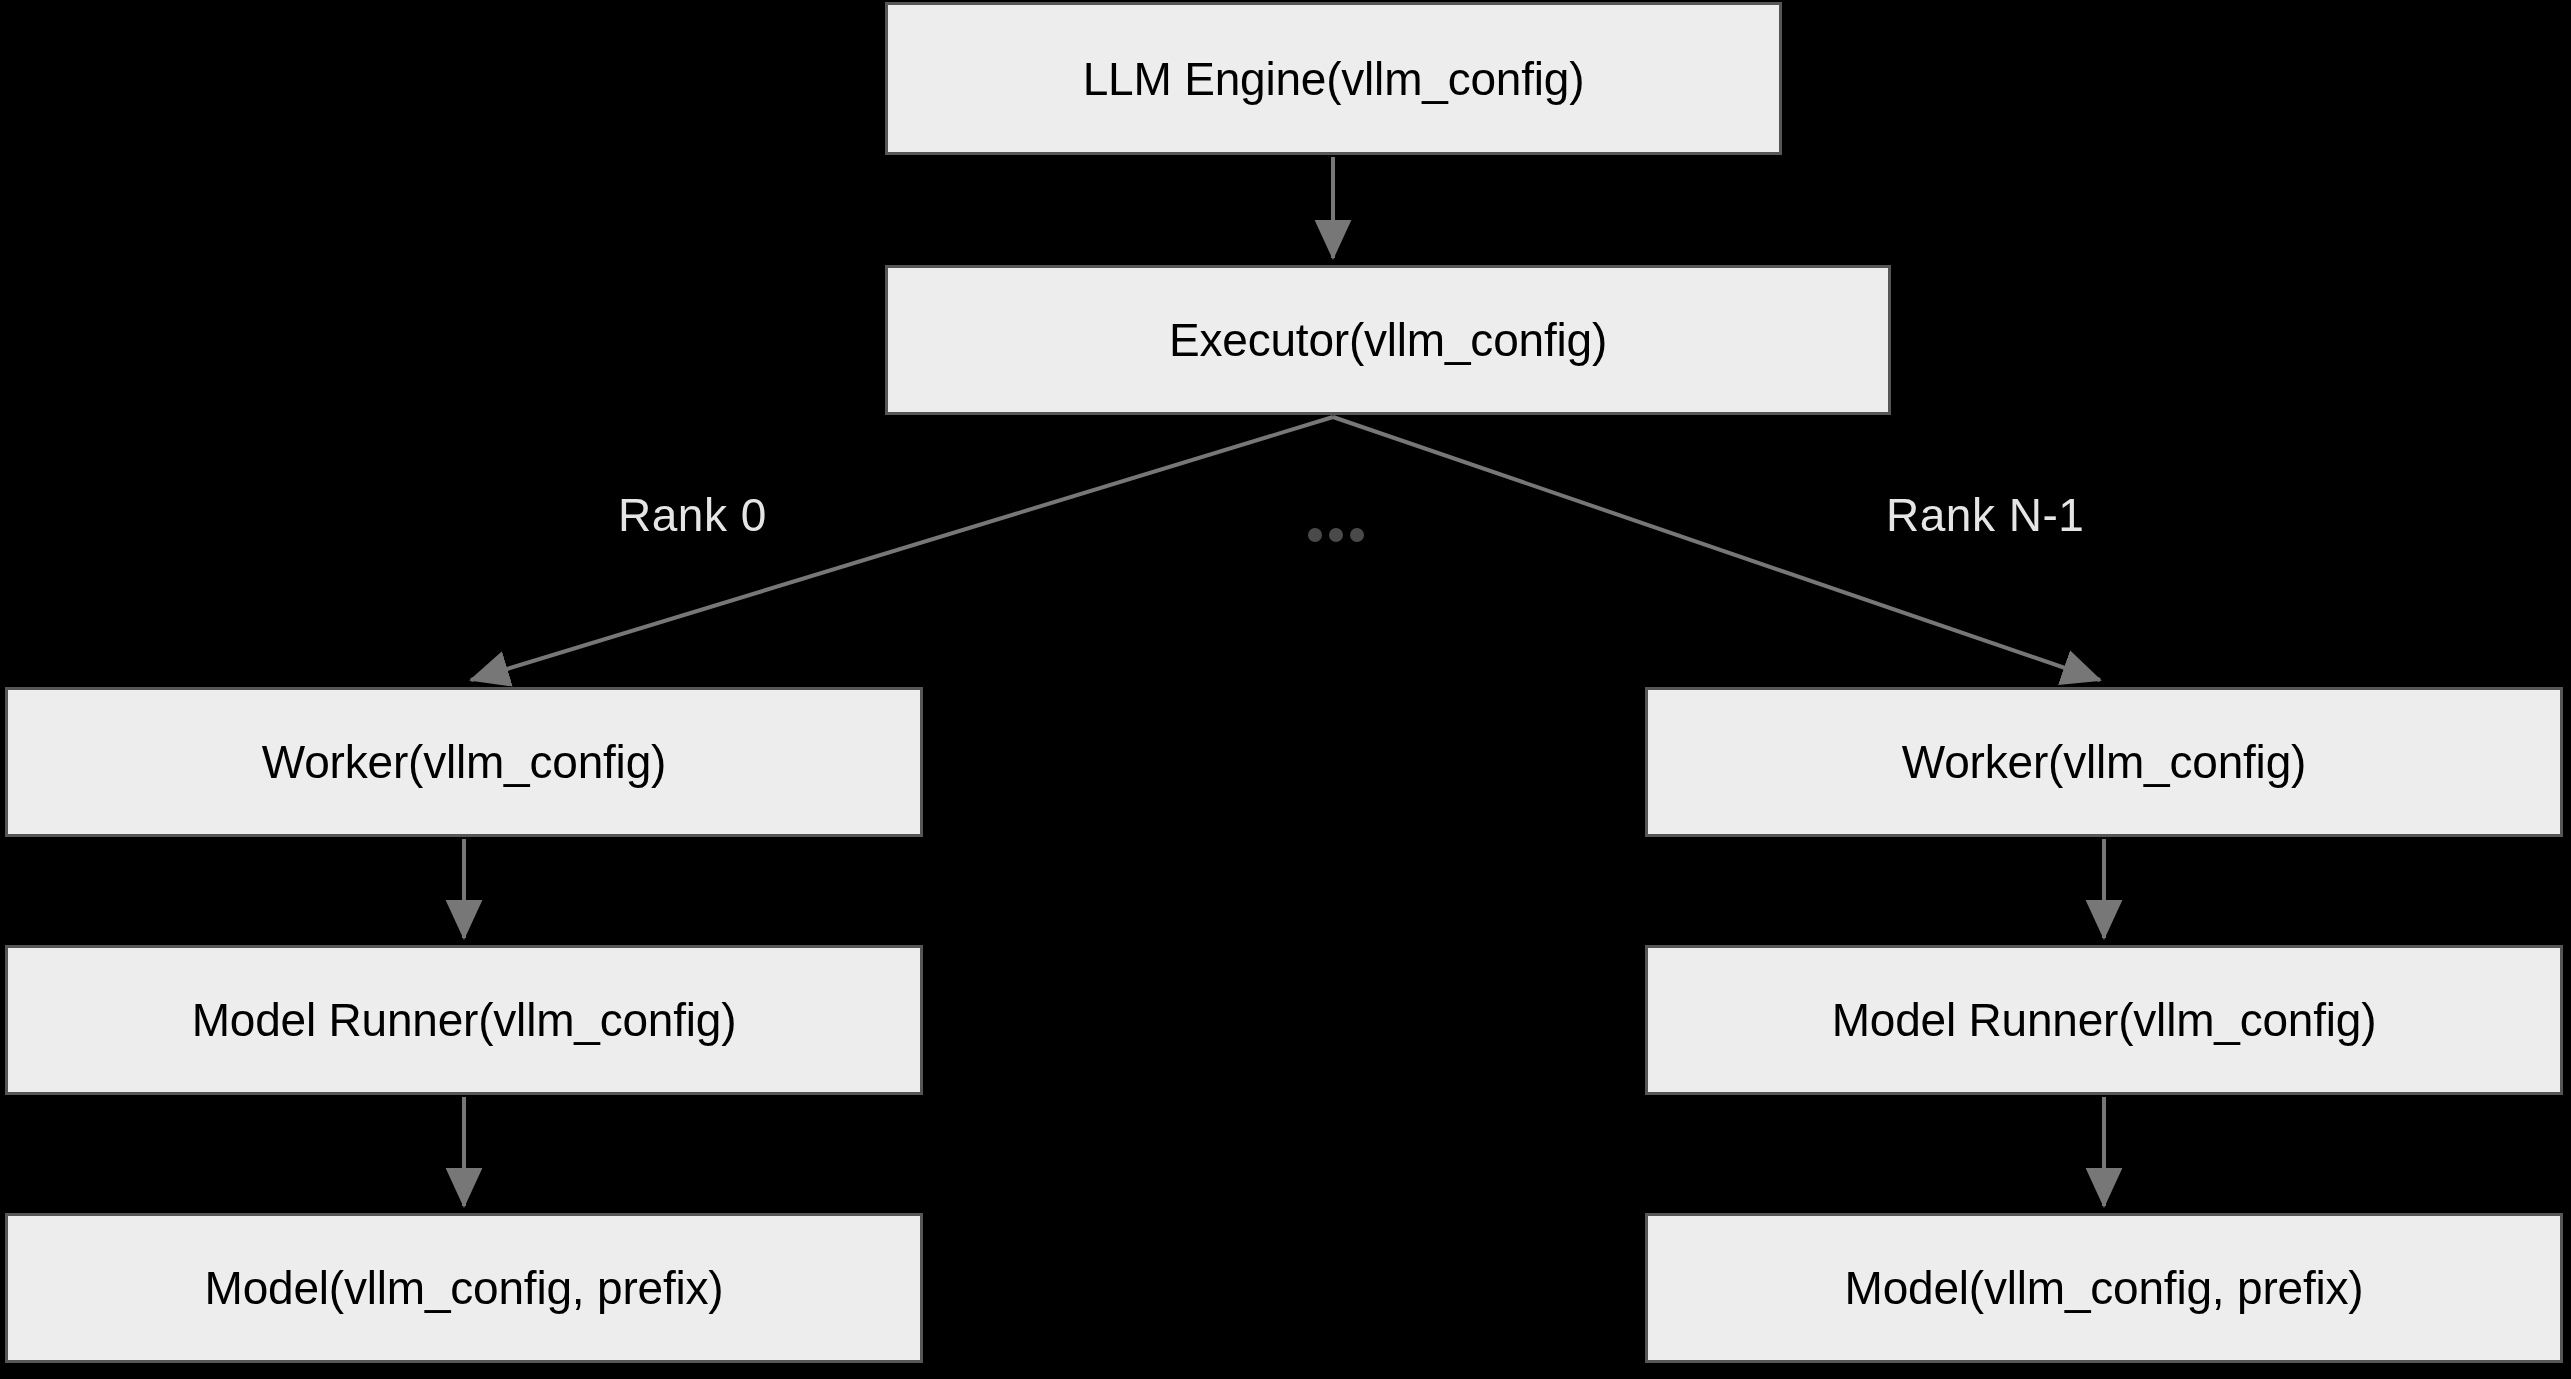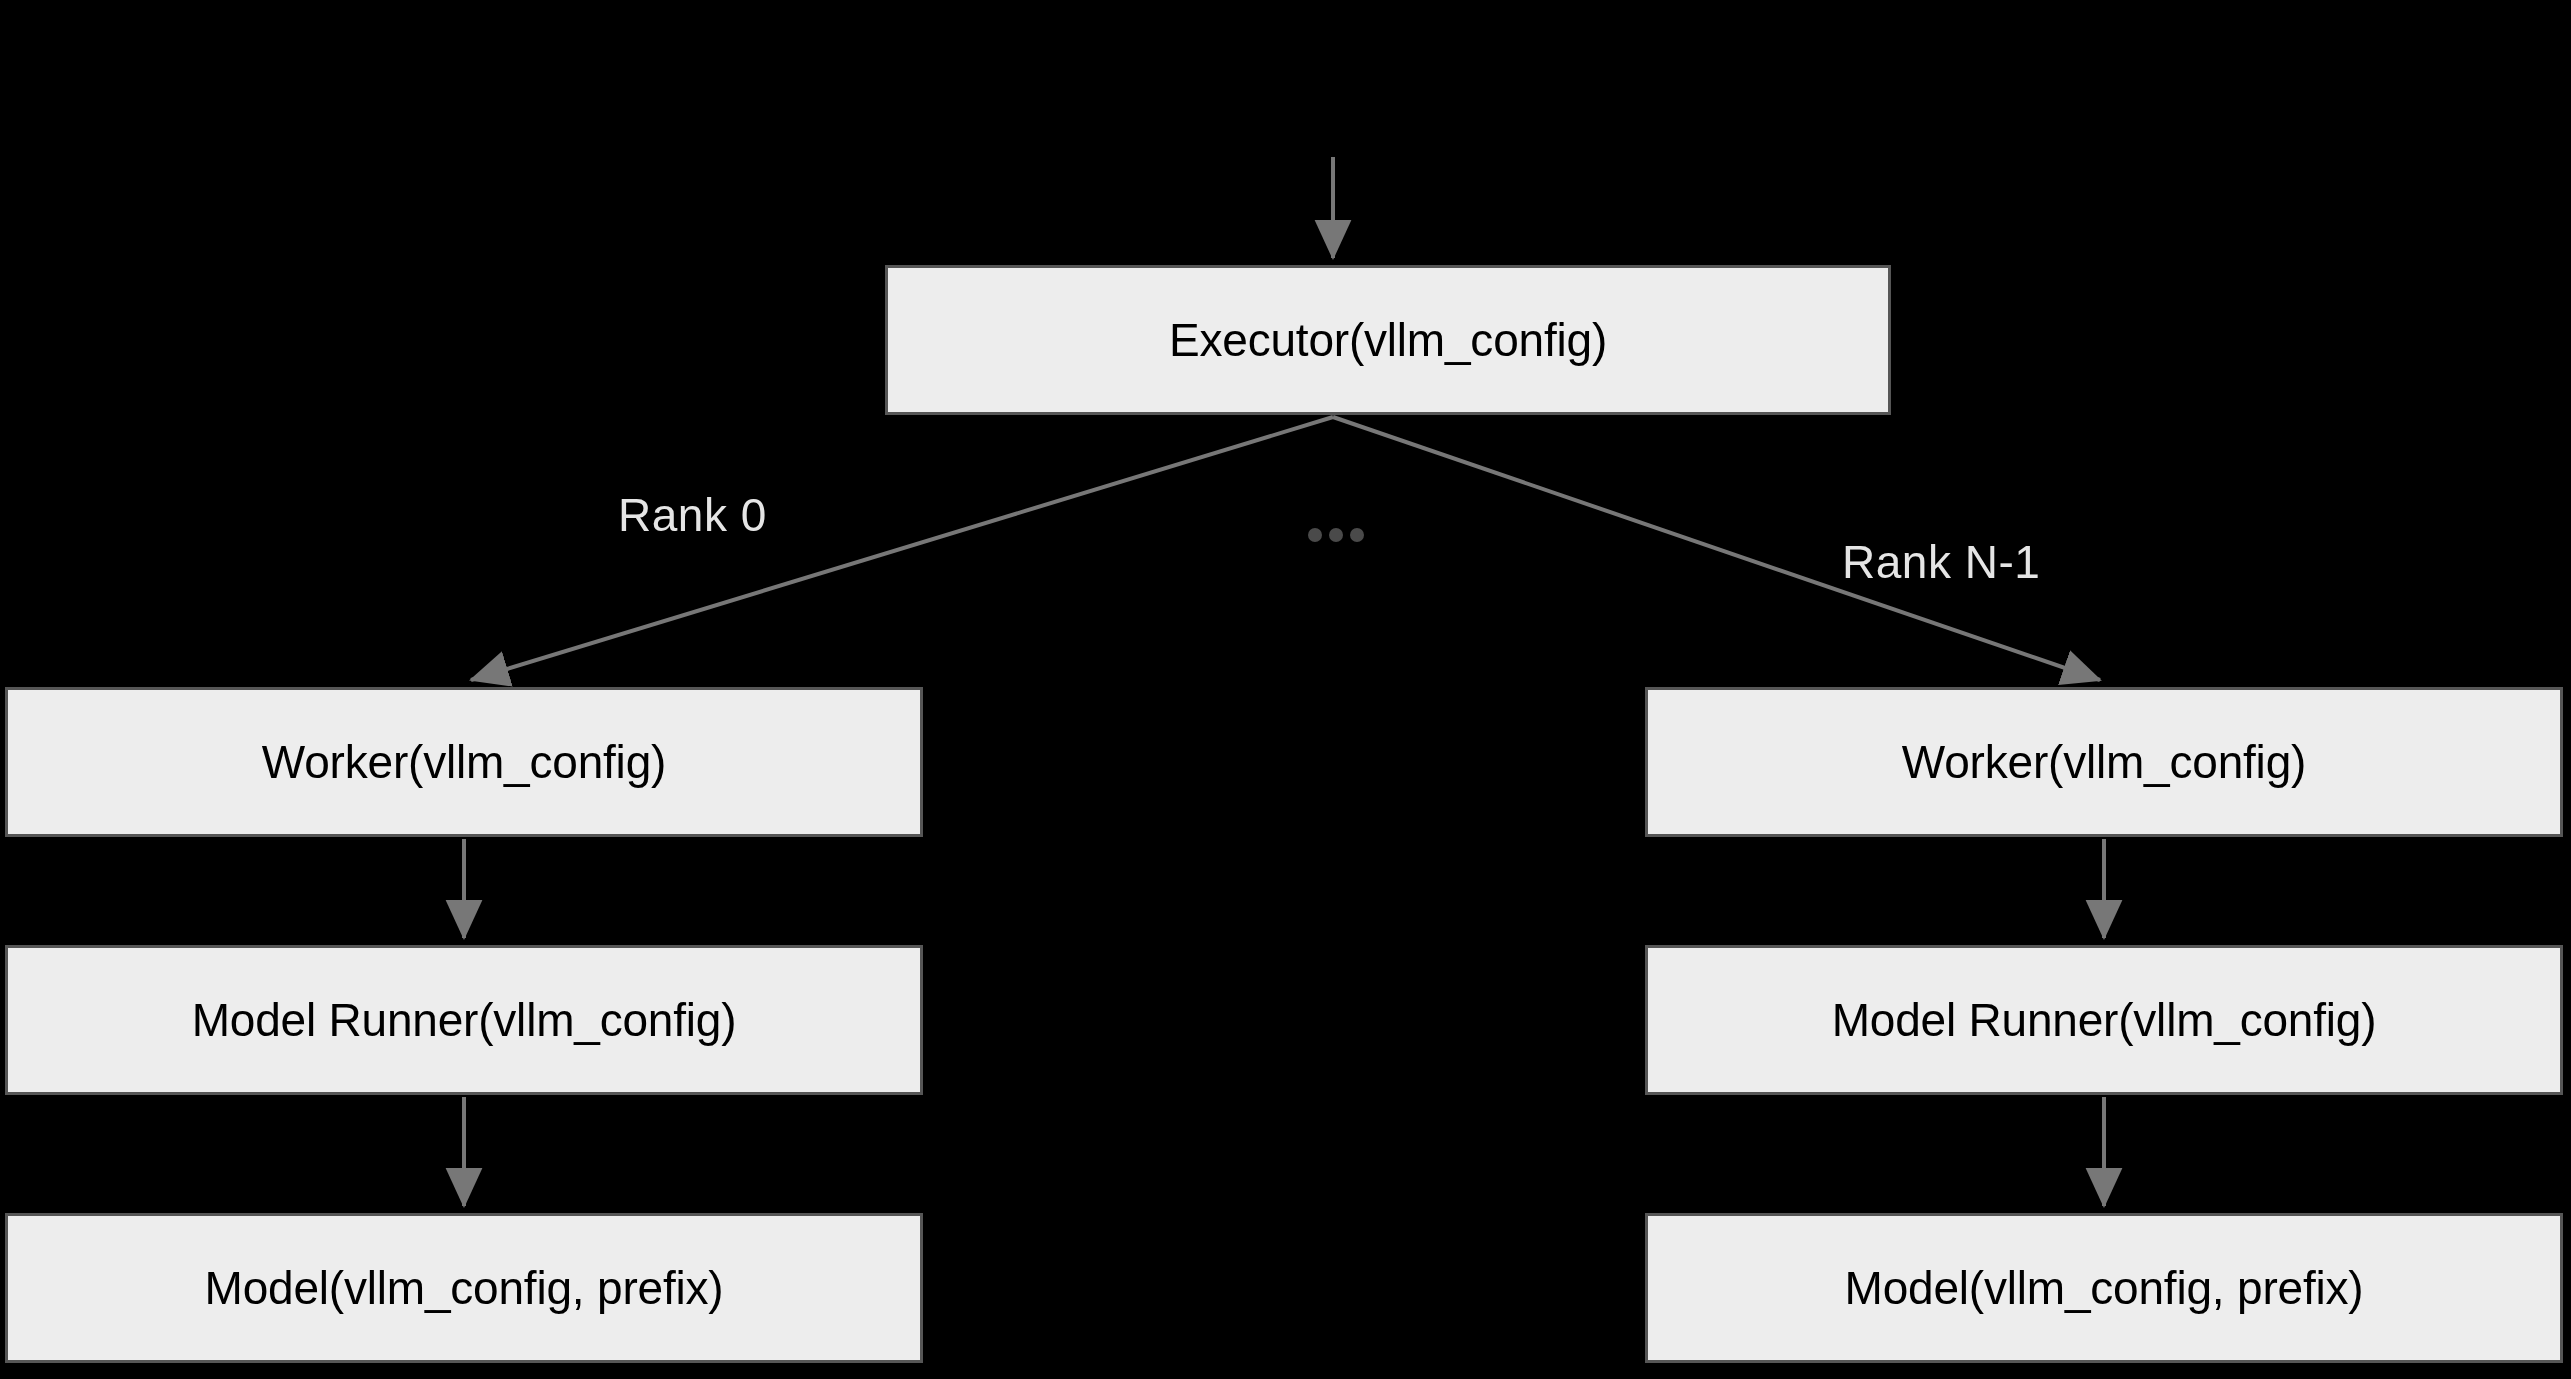--- a/index.html
+++ b/index.html
@@ -80,36 +80,39 @@
 
     <line x1="1333" y1="417" x2="2100" y2="680" stroke="#777777" stroke-width="4" marker-end="url(#ah)"></line>
 
     <line x1="464" y1="839" x2="464" y2="938" stroke="#777777" stroke-width="4" marker-end="url(#ah)"></line>
     <line x1="464" y1="1097" x2="464" y2="1206" stroke="#777777" stroke-width="4" marker-end="url(#ah)"></line>
 
     <line x1="2104" y1="839" x2="2104" y2="938" stroke="#777777" stroke-width="4" marker-end="url(#ah)"></line>
     <line x1="2104" y1="1097" x2="2104" y2="1206" stroke="#777777" stroke-width="4" marker-end="url(#ah)"></line>
   </svg>
 
+  <div class="node" style="left:885px; top:2px; width:897px; height:153px;">
+    <span>LLM Engine(vllm_config)</span>
+  </div>
 
   <div class="node" style="left:885px; top:265px; width:1006px; height:150px;">
     <span>Executor(vllm_config)</span>
   </div>
 
   <div class="edge-label" style="left:618px; top:488px;">
     <span>Rank 0</span>
   </div>
 
   <div class="dots" style="left:1308px; top:528px;" title="...">
     <i></i>
     <i></i>
     <i></i>
   </div>
 
-  <div class="edge-label" style="left:1842px; top:488px;margin-top:47px;">
+  <div class="edge-label" style="left:1886px; top:488px;">
     <span>Rank N-1</span>
   </div>
 
   <div class="node" style="left:5px; top:687px; width:918px; height:150px;">
     <span>Worker(vllm_config)</span>
   </div>
 
   <div class="node" style="left:5px; top:945px; width:918px; height:150px;">
     <span>Model Runner(vllm_config)</span>
   </div>

